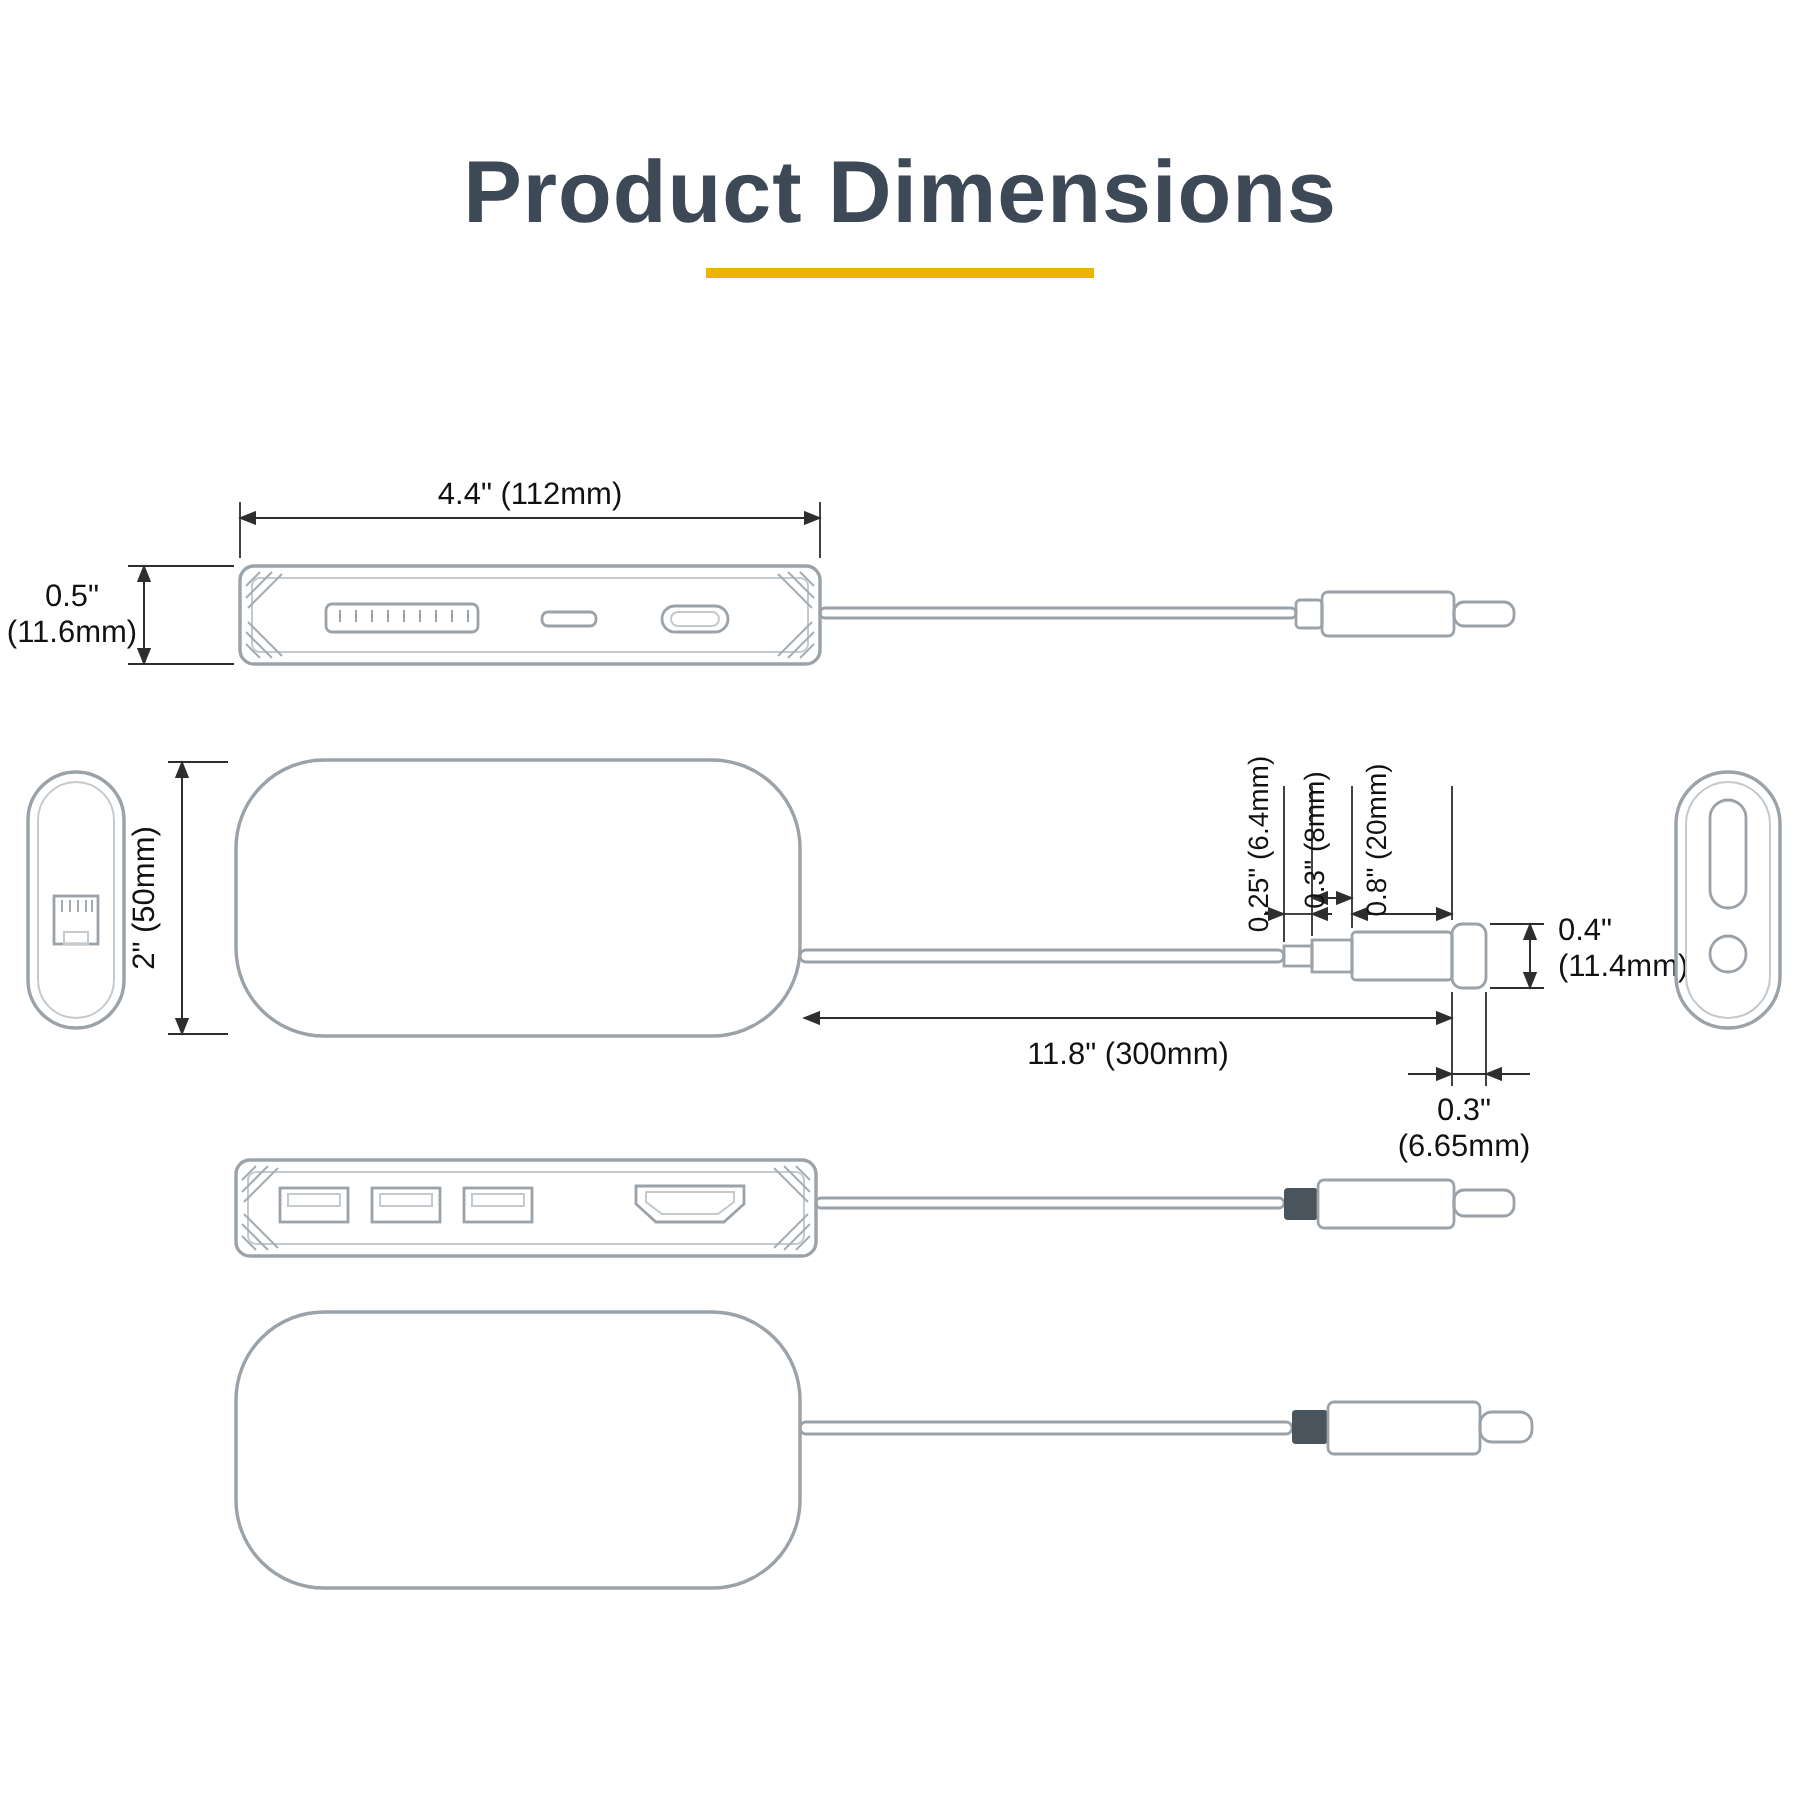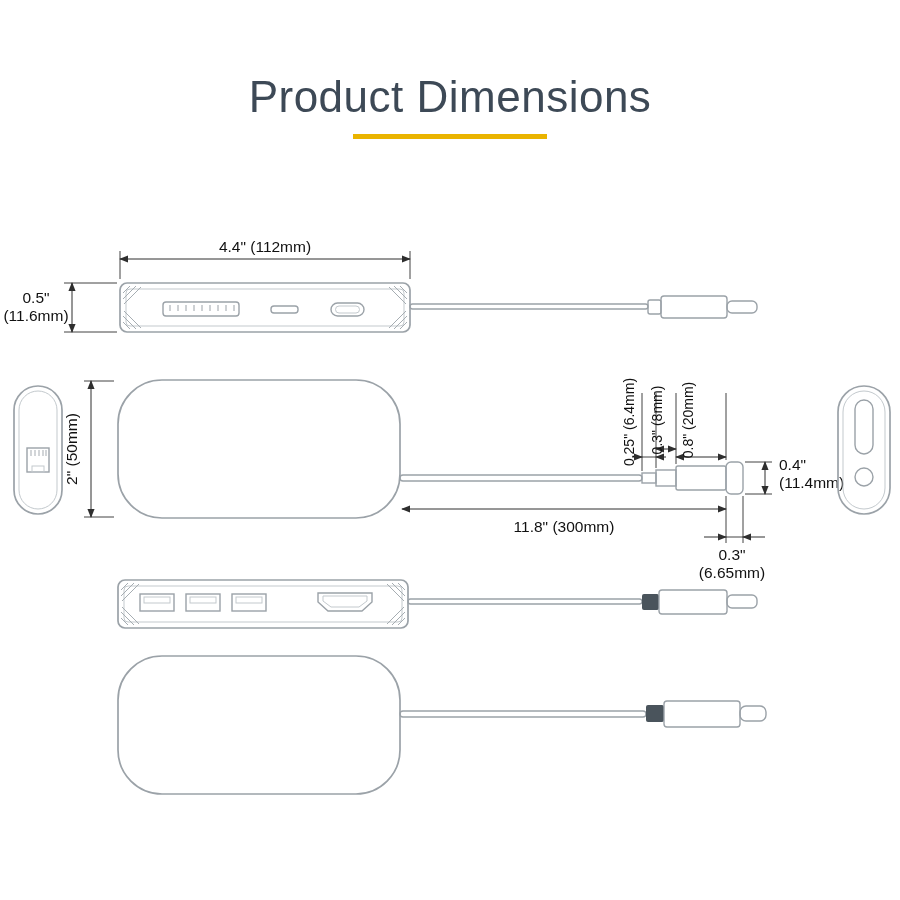--- a/index.html
+++ b/index.html
@@ -1,19 +1,19 @@
 <!DOCTYPE html>
 <html><head>
 <meta charset="utf-8">
 <style>
   html,body{margin:0;padding:0;background:#fff;}
   .page{position:relative;width:900px;height:900px;background:#fff;overflow:hidden;
         font-family:"Liberation Sans",sans-serif;}
   .page-title{position:absolute;top:72px;left:0;width:900px;margin:0;text-align:center;
-        font-size:44px;font-weight:400;color:#3d4956;letter-spacing:0.5px;}
+        font-size:44px;font-weight:700;color:#3d4956;letter-spacing:0.5px;}
   .accent-underline{position:absolute;top:134px;left:353px;width:194px;height:5px;background:#eab400;}
   svg{position:absolute;left:0;top:0;}
   .ol{fill:none;stroke:#9ba2a8;stroke-width:1.7;}
   .ol2{fill:none;stroke:#9ba2a8;stroke-width:1.4;}
   .thin{fill:none;stroke:#c3c9cd;stroke-width:1;}
   .dimline{stroke:#2e2e2e;stroke-width:1;fill:none;}
   .ext{stroke:#2e2e2e;stroke-width:0.9;fill:none;}
   .dimtext{font-family:"Liberation Sans",sans-serif;font-size:15.5px;fill:#111;}
   .dimtext-s{font-family:"Liberation Sans",sans-serif;font-size:14px;fill:#111;}
   .darkfill{fill:#4a545c;stroke:none;}

